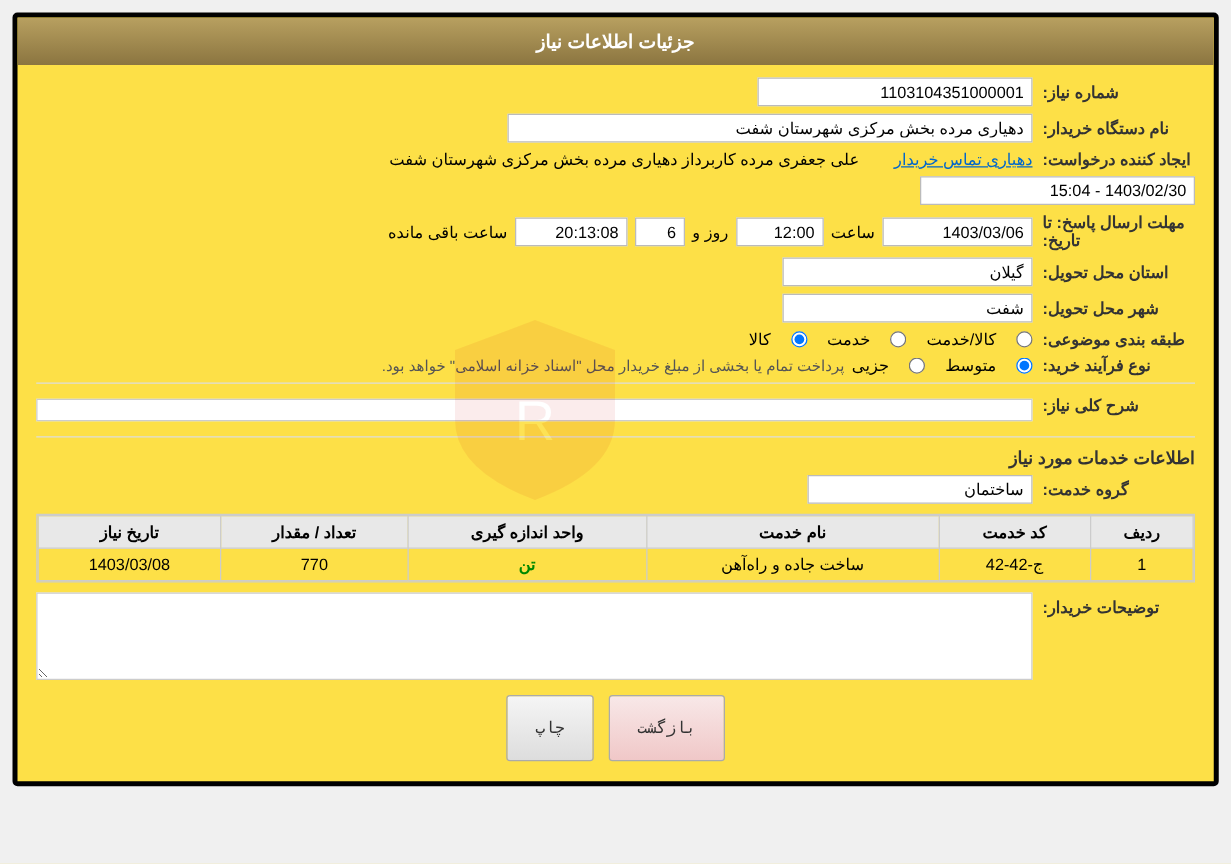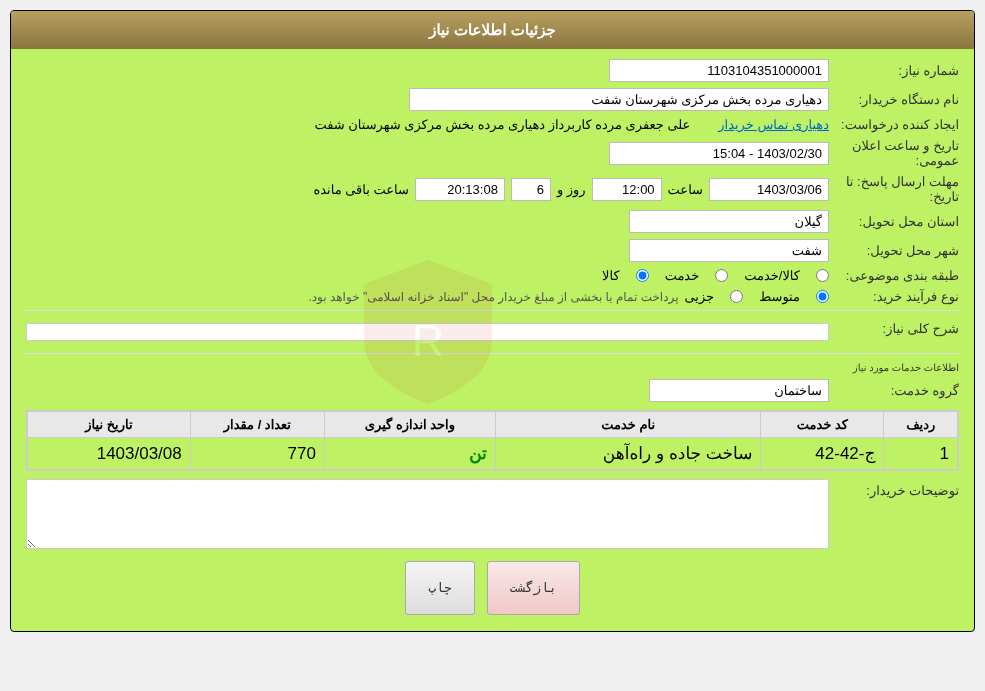--- a/index.html
+++ b/index.html
@@ -9,22 +9,22 @@
       background: #f0f0f0;
       direction: rtl;
     }
     .page-wrapper {
       width: 985px;
       min-height: 691px;
       background: #f0f0f0;
       padding: 10px;
     }
     .main-container {
-      background: #bef264;
-      border: 1px solid #000000;
+      background: #fde047;
+      border: 4px solid #000000;
       border-radius: 4px;
       overflow: hidden;
     }
     .header-bar {
       background: linear-gradient(to bottom, #b8a060, #8b7540);
       color: #fff;
       text-align: center;
       padding: 10px 0;
       font-size: 15px;
       font-weight: bold;
@@ -49,23 +49,23 @@
       cursor: pointer;
     }
     .row-section {
       display: flex;
       align-items: center;
       width: 100%;
       margin-bottom: 6px;
     }
     .row-label {
       width: 130px;
-      text-align: right;
+      text-align: left;
       padding-left: 8px;
-      font-weight: normal;
+      font-weight: bold;
       color: #333;
       flex-shrink: 0;
     }
     .row-content {
       flex: 1;
       display: flex;
       align-items: center;
       gap: 6px;
     }
     .divider {
@@ -77,22 +77,22 @@
       display: flex;
       align-items: center;
       gap: 16px;
     }
     .radio-item {
       display: flex;
       align-items: center;
       gap: 16px;
     }
     .section-title {
-      font-weight: normal;
-      font-size: 10px;
+      font-weight: bold;
+      font-size: 14px;
       color: #333;
       margin: 8px 0 6px 0;
     }
     .table-container {
       border: 1px solid #ccc;
       margin: 8px 0;
     }
     table {
       width: 100%;
       border-collapse: collapse;
@@ -101,22 +101,22 @@
       background: #e8e8e8;
       border: 1px solid #ccc;
       padding: 5px 8px;
       text-align: center;
       font-size: 13px;
       font-weight: bold;
     }
     td {
       border: 1px solid #ccc;
       padding: 5px 8px;
-      text-align: right;
-      font-size: 17px;
+      text-align: center;
+      font-size: 13px;
       margin-left: 24px;
     }
     .remarks-area {
       border: 1px solid #ccc;
       width: 100%;
       min-height: 70px;
       padding: 4px;
       font-family: Tahoma, Arial, sans-serif;
       font-size: 13px;
       direction: rtl;
@@ -192,21 +192,20 @@
       <div class="row-section">
         <div class="row-label">ایجاد کننده درخواست:</div>
         <div class="row-content">
           <span class="link-blue">دهیاری تماس خریدار</span>
           <span style="margin:0 8px;"> </span>
           <span style="font-size:13px;">علی جعفری مرده کاربرداز دهیاری مرده بخش مرکزی شهرستان شفت</span>
         </div>
       </div>
 
       <div class="row-section">
-        <div class="row-label">تاریخ و ساعت اعلان عمومی:</div>
         <div class="row-content">
           <input class="input-field input-field-readonly" type="text" style="width: 220px;" value="1403/02/30 - 15:04">
         </div>
       </div>
 
       <div class="row-section">
         <div class="row-label">مهلت ارسال پاسخ: تا تاریخ:</div>
         <div class="row-content" style="flex-wrap:wrap; gap:6px;">
           <input class="input-field input-field-readonly" type="text" style="width: 120px;" value="1403/03/06">
           <span>ساعت</span>

